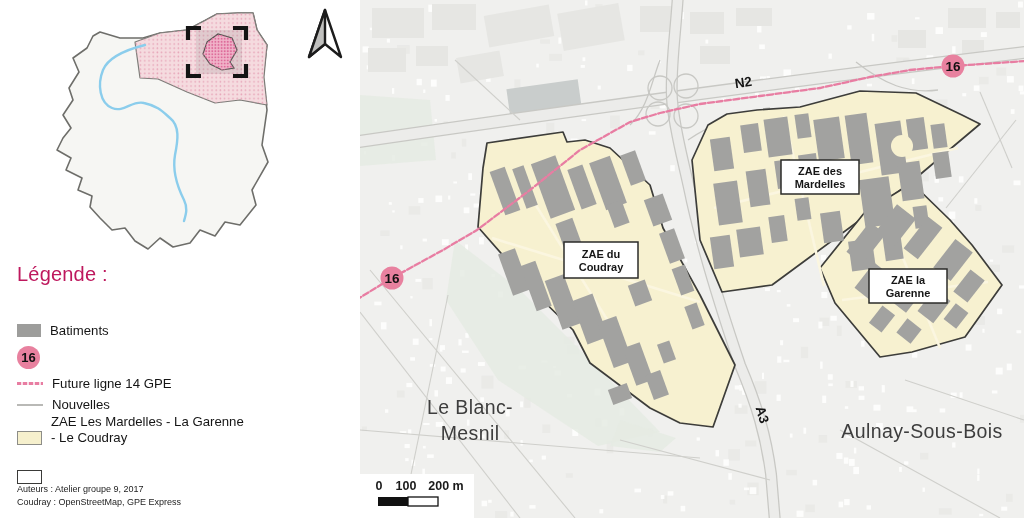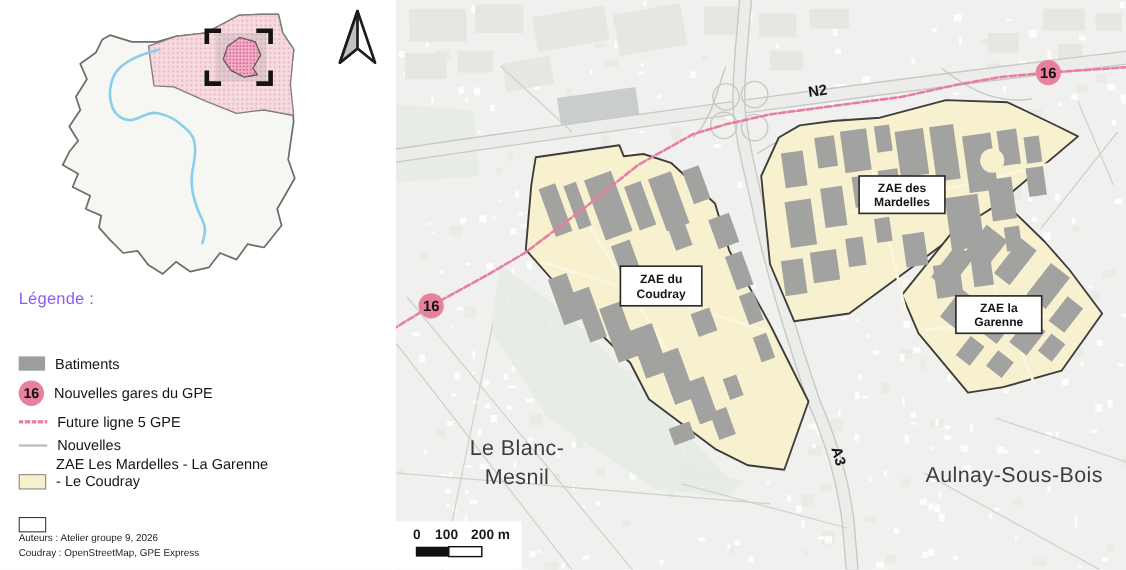--- a/index.html
+++ b/index.html
@@ -4,21 +4,21 @@
 <style>
   html,body{margin:0;padding:0;}
   body{
     width:1024px;height:518px;position:relative;overflow:hidden;
     background:#ffffff;
     font-family:"Liberation Sans","DejaVu Sans",sans-serif;
     -webkit-font-smoothing:antialiased;
   }
   .panel{position:absolute;left:0;top:0;width:360px;height:518px;background:#ffffff;}
   .inset-svg{position:absolute;left:0;top:0;}
-  .legend-title{position:absolute;left:17px;top:263px;font-size:15px;color:#8b5cf6;letter-spacing:.2px;}
+  .legend-title{position:absolute;left:17px;top:263px;font-size:20px;color:#be185d;letter-spacing:.2px;}
   .legend-row{position:absolute;left:17px;display:flex;align-items:center;gap:9px;color:#151515;font-size:13.2px;margin-top:20px;}
   .legend-row.two-line{align-items:flex-end;}
   .legend-row.two-line .sw{margin-top:1px;}
   .lbl{white-space:pre-line;line-height:1.18;}
   .sw{flex:0 0 auto;}
   .sw-batiments{width:24px;height:13px;background:#9d9d9b;}
   .sw-gare{width:23px;height:23px;border-radius:50%;background:#e8819f;display:flex;align-items:center;justify-content:center;
     font-size:13px;font-weight:bold;color:#111;}
   .sw-ligne{width:26px;height:3px;background:repeating-linear-gradient(90deg,#e87da2 0 4px,rgba(232,125,162,.25) 4px 6px);}
   .sw-autoroute{width:26px;height:2px;background:#b9b9b6;}
@@ -77,46 +77,45 @@
 
   <div class="legend-title">Légende :</div>
 
   <div class="legend-row" style="top:303px">
     <span class="sw sw-batiments"></span>
     <span class="lbl">Batiments</span>
   </div>
 
   <div class="legend-row" style="top:326px">
     <span class="sw sw-gare">16</span>
-    <span class="lbl">Nouvelles gares du GPE</span>
   </div>
 
   <div class="legend-row" style="top:356px">
     <span class="sw sw-ligne"></span>
-    <span class="lbl">Future ligne 5 GPE</span>
+    <span class="lbl">Future ligne 14 GPE</span>
   </div>
 
   <div class="legend-row" style="top:377px">
     <span class="sw sw-autoroute"></span>
     <span class="lbl">Nouvelles</span>
   </div>
 
   <div class="legend-row two-line" style="top:394px">
     <span class="sw sw-zae"></span>
     <span class="lbl">ZAE Les Mardelles - La Garenne
 - Le Coudray</span>
   </div>
 
 
   <div class="legend-row" style="top:450px">
     <span class="sw sw-mgp"></span>
   </div>
 
   <div class="credits">
-    <div>Auteurs : Atelier groupe 9, 2026</div>
+    <div>Auteurs : Atelier groupe 9, 2017</div>
     <div>Coudray : OpenStreetMap, GPE Express</div>
   </div>
 </div>
 
 <div class="map-wrap">
   <svg id="map-svg" width="664" height="518" viewBox="360 0 664 518">
       <rect x="360" y="0" width="664" height="518" fill="#f0f0ee"></rect>
       <g>
         <rect x="935.8990871607788" y="99.3522217736357" width="11.54279366486836" height="7.195734025535981" fill="#e7e7e4" opacity="0.7" transform=""></rect>
         <rect x="836.8171694114884" y="325.7744409170814" width="4.9096336368981905" height="10.214571270260294" fill="#e7e7e4" opacity="0.7" transform=""></rect>

